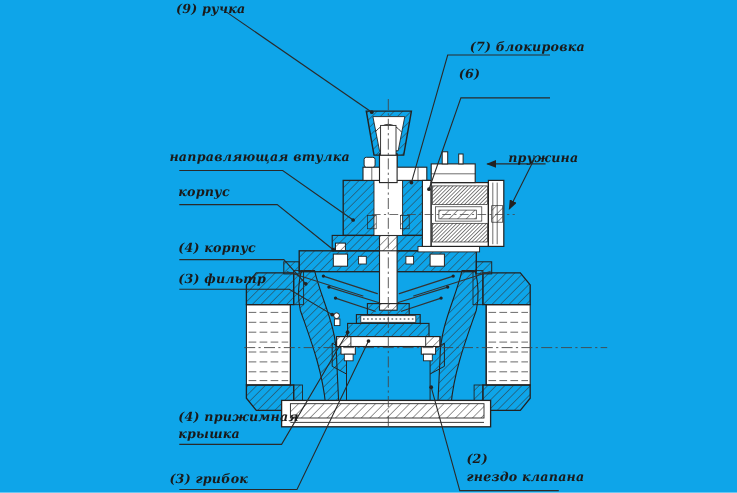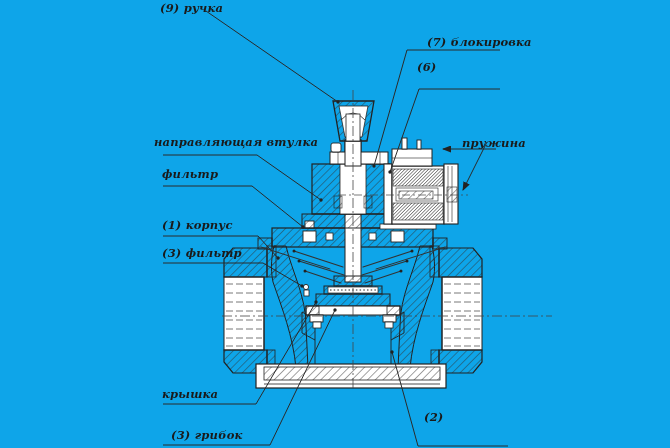--- a/index.html
+++ b/index.html
@@ -225,20 +225,22 @@
     <circle cx="335" cy="310" r="1.7"></circle>
         <circle cx="392" cy="352" r="1.7"></circle>
   </g>
 </svg>
 
 <div class="lbl" style="left:160px;top:2px">(9) ручка</div>
 <div class="lbl" style="left:427px;top:36px">(7) блокировка</div>
 <div class="lbl" style="left:417px;top:61px">(6)</div>
 <div class="lbl" style="left:462px;top:137px">пружина</div>
 <div class="lbl" style="left:154px;top:136px">направляющая втулка</div>
-<div class="lbl" style="left:162px;top:168px">фильтр</div>
-<div class="lbl" style="left:162px;top:219px">(1) корпус</div>
+<div class="lbl" style="left:162px;top:168px">корпус</div>
+<div class="lbl" style="left:162px;top:219px">(4) корпус</div>
 <div class="lbl" style="left:162px;top:247px">(3) фильтр</div>
+<div class="lbl" style="left:162px;top:373px">(4) прижимная</div>
 <div class="lbl" style="left:162px;top:388px">крышка</div>
-<div class="lbl" style="left:171px;top:429px">(3) грибок</div>
+<div class="lbl" style="left:154px;top:429px">(3) грибок</div>
 <div class="lbl" style="left:424px;top:411px">(2)</div>
+<div class="lbl" style="left:424px;top:427px">гнездо клапана</div>
 
 </div>
 
 </body></html>

